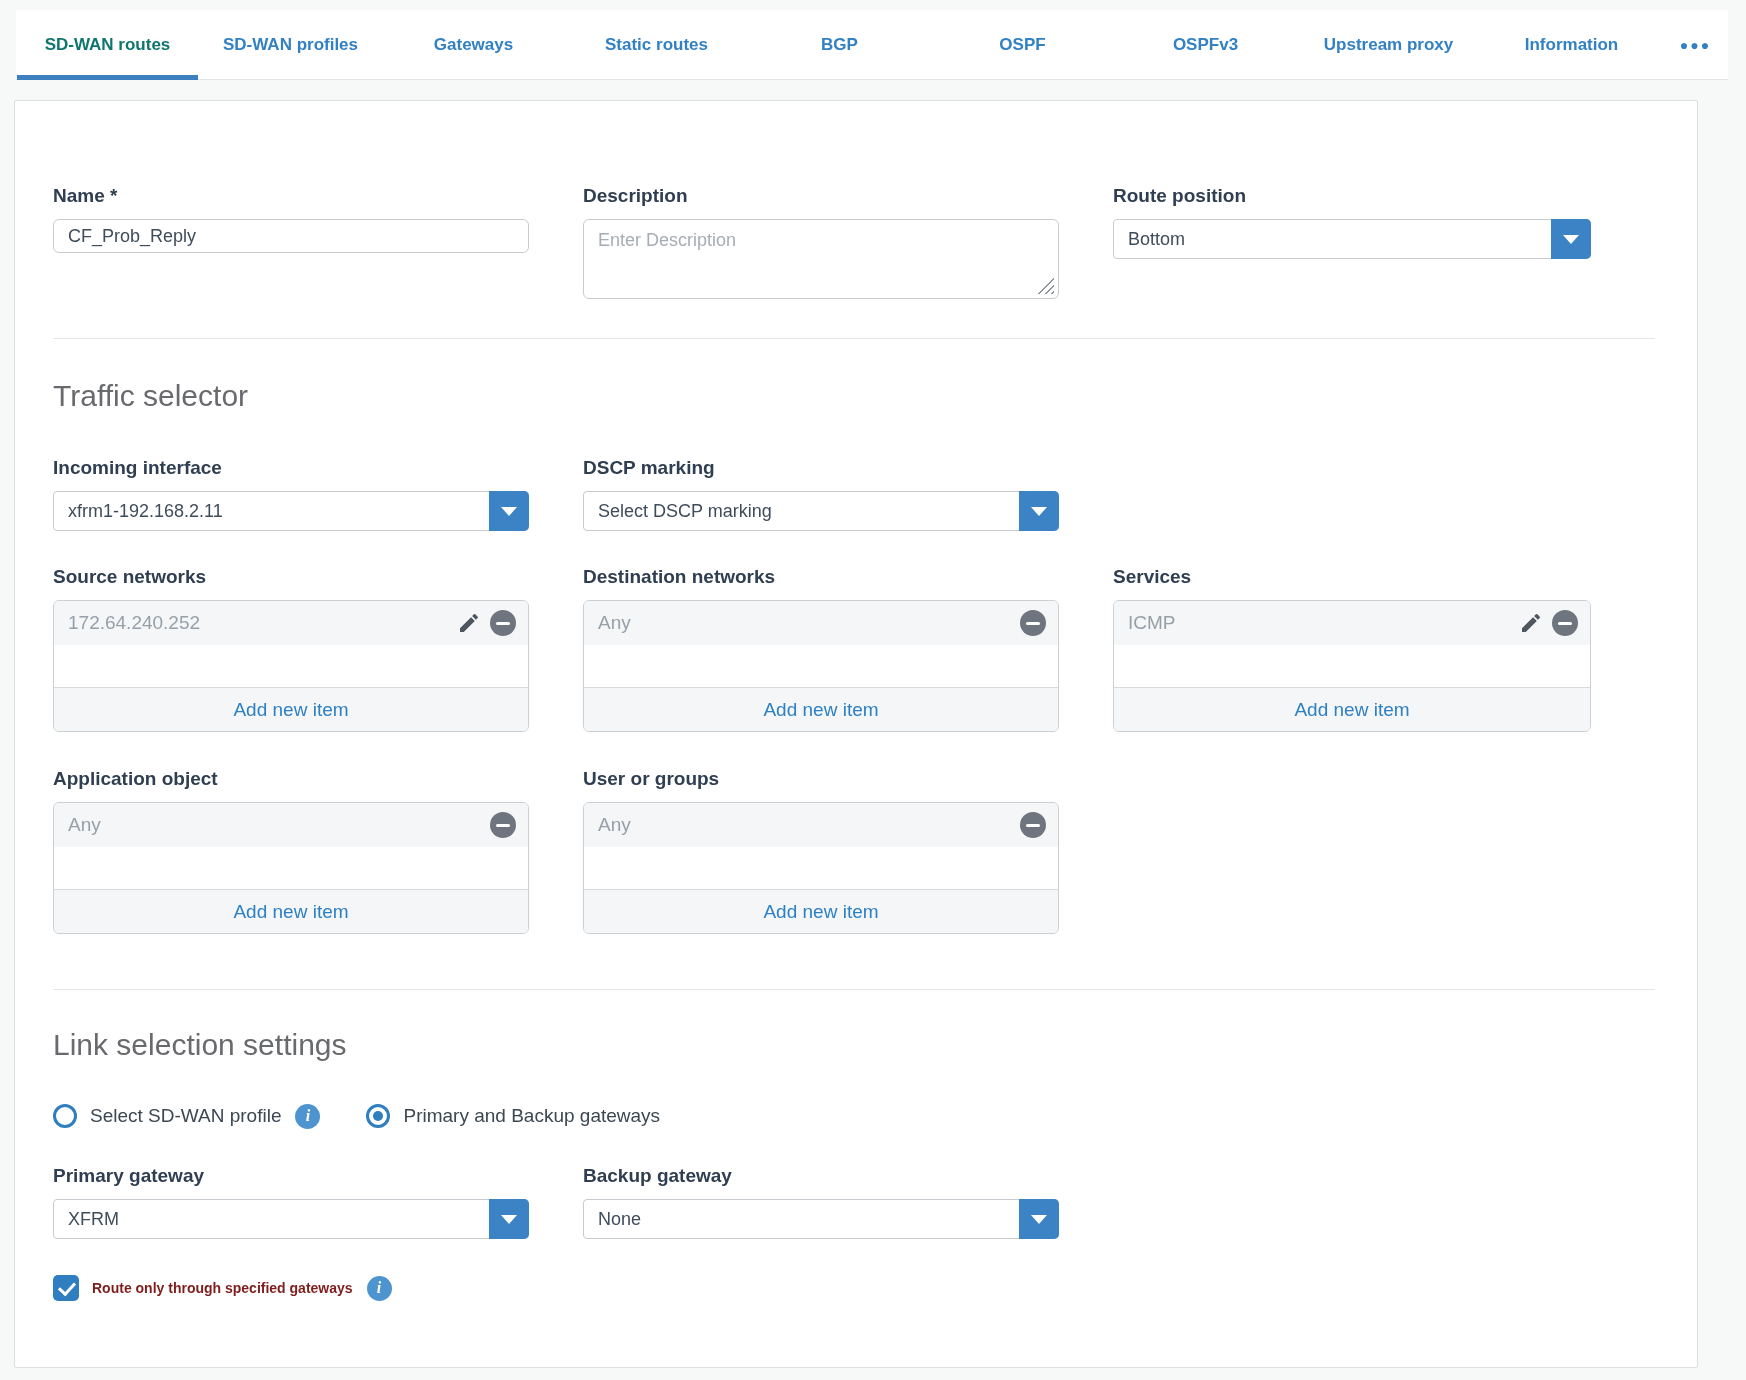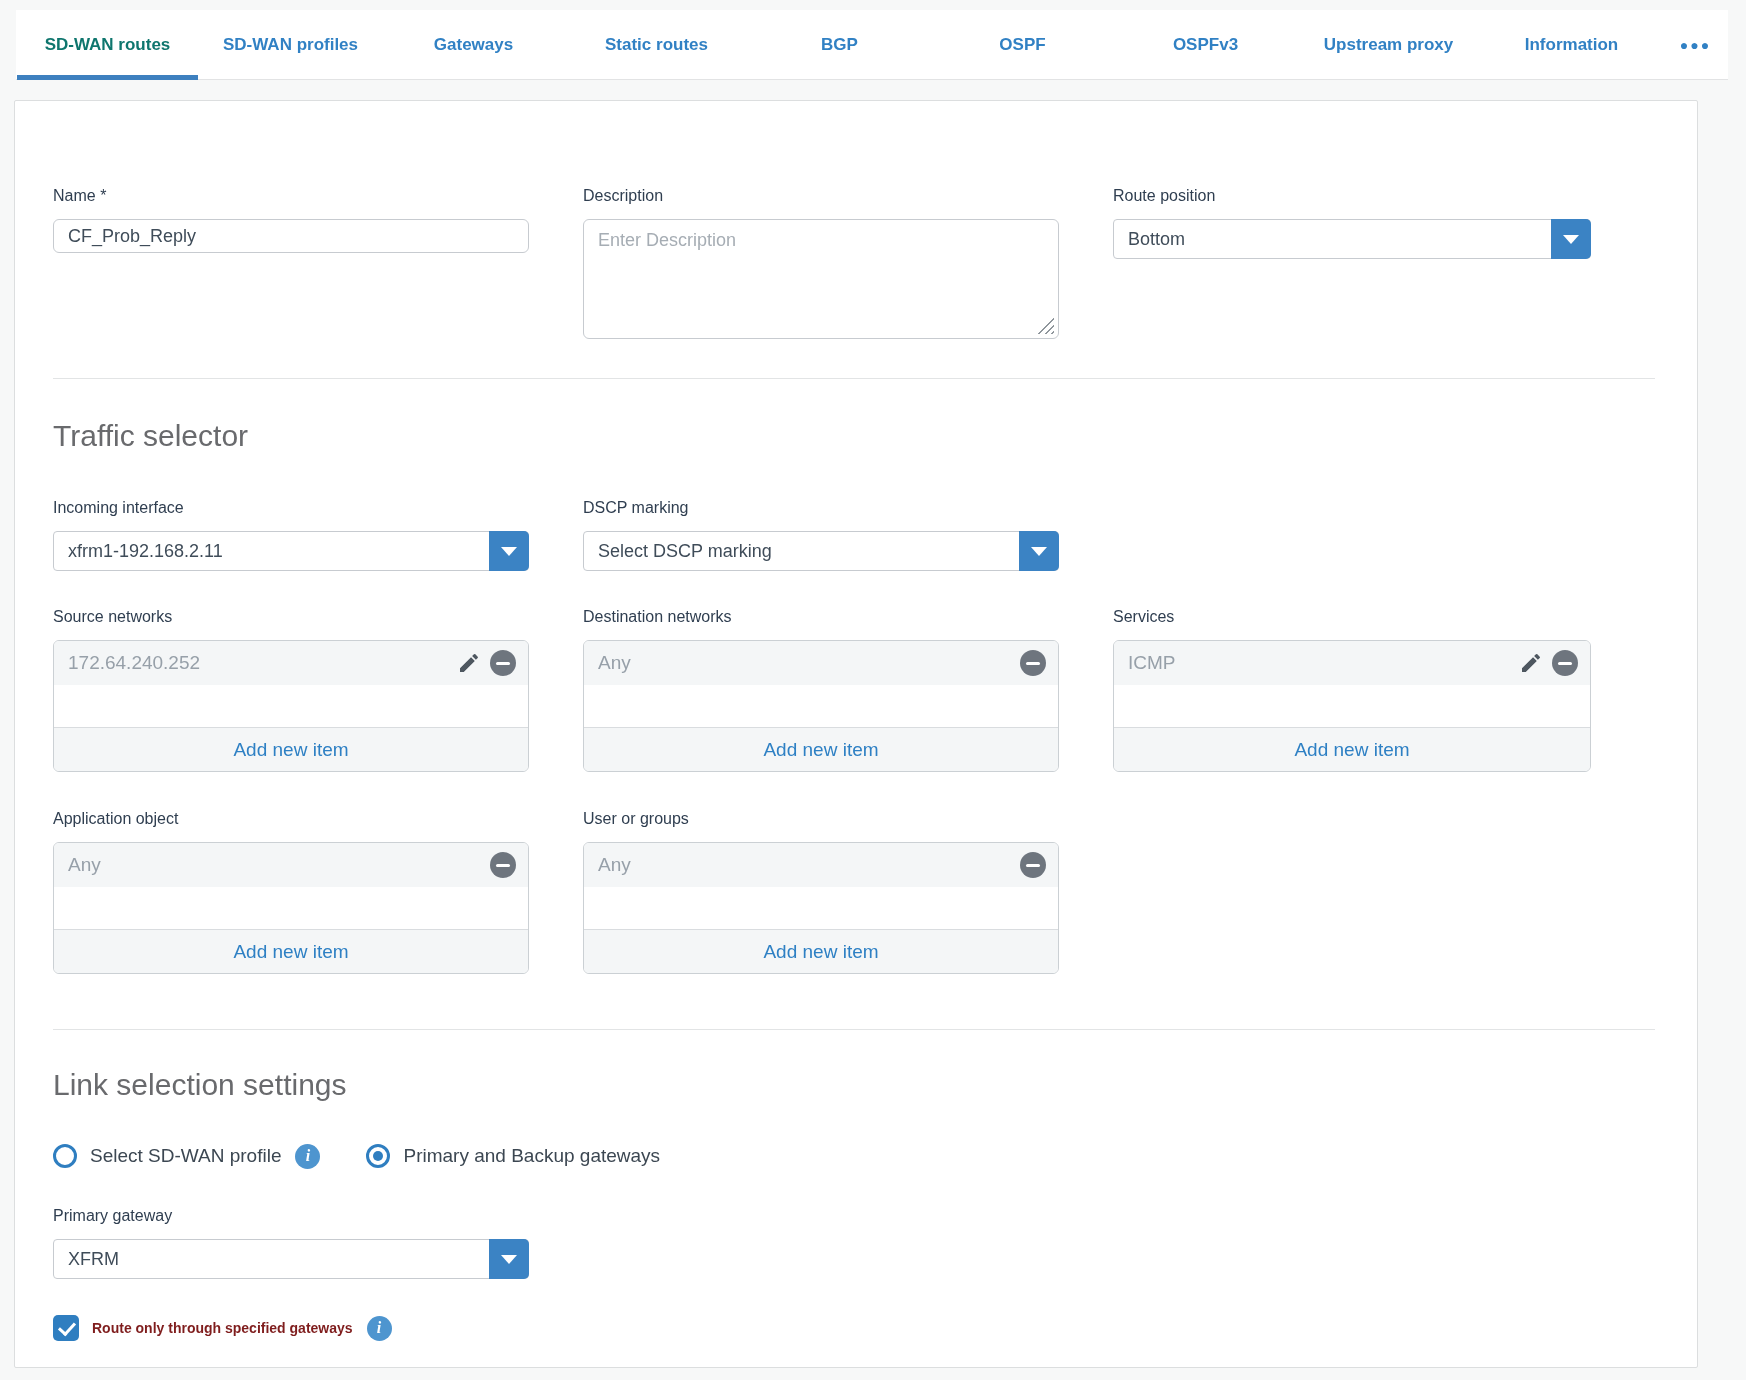--- a/index.html
+++ b/index.html
@@ -36,31 +36,31 @@
 
   
   .card {
     margin:20px 16px 0 14px; width:1684px; height:1268px;
     background:#ffffff; border:1px solid #dcdedf; border-radius:2px;
     padding:85px 0 0 38px; overflow:hidden;
   }
   .grid3 { display:grid; grid-template-columns:476px 476px 478px; column-gap:54px; }
 
   .field-label {
-    font-size:16px; font-weight:400; color:#2f3e50;
+    font-size:19px; font-weight:700; color:#2f3e50;
     height:20px; line-height:20px; margin-bottom:13px; display:block;
   }
   .text-input {
     width:100%; height:34px; border:1px solid #c7cbd0; border-radius:6px;
     padding:11px 14px; font-family:inherit; font-size:18px; color:#3f4c59;
     outline:none; background:#fff; display:block;
   }
   .ta-wrap { position:relative; width:100%; }
   textarea.text-area {
-    width:100%; height:120px; border:1px solid #c7cbd0; border-radius:6px;
+    width:100%; height:80px; border:1px solid #c7cbd0; border-radius:6px;
     padding:10px 14px; font-family:inherit; font-size:18px; color:#3f4c59;
     resize:none; outline:none; display:block; background:#fff;
   }
   textarea.text-area::placeholder { color:#a6adb4; opacity:1; }
   .text-input::placeholder { color:#a6adb4; opacity:1; }
   .resize-grip {
     position:absolute; right:5px; bottom:5px; width:18px; height:18px;
     background:repeating-linear-gradient(135deg,#8f969c 0 1.6px,transparent 1.6px 4.6px);
     clip-path:polygon(100% 0,100% 100%,0 100%);
     cursor:nwse-resize;
@@ -329,20 +329,29 @@
     <div class="grid3 mt-gw">
       <div>
         <span class="field-label">Primary gateway</span>
         <div class="select">
           <span class="select-value">XFRM</span>
           <span class="select-btn">
               <span class="caret-down"></span>
             </span>
         </div>
       </div>
+      <div>
+        <span class="field-label">Backup gateway</span>
+        <div class="select">
+          <span class="select-value">None</span>
+          <span class="select-btn">
+              <span class="caret-down"></span>
+            </span>
+        </div>
+      </div>
       <div></div>
     </div>
 
     <div class="checkbox-row">
       <span class="checkbox checked"></span>
       <span class="checkbox-label">Route only through specified gateways</span>
       <span class="info-icon">i</span>
     </div>
 
   </div>

